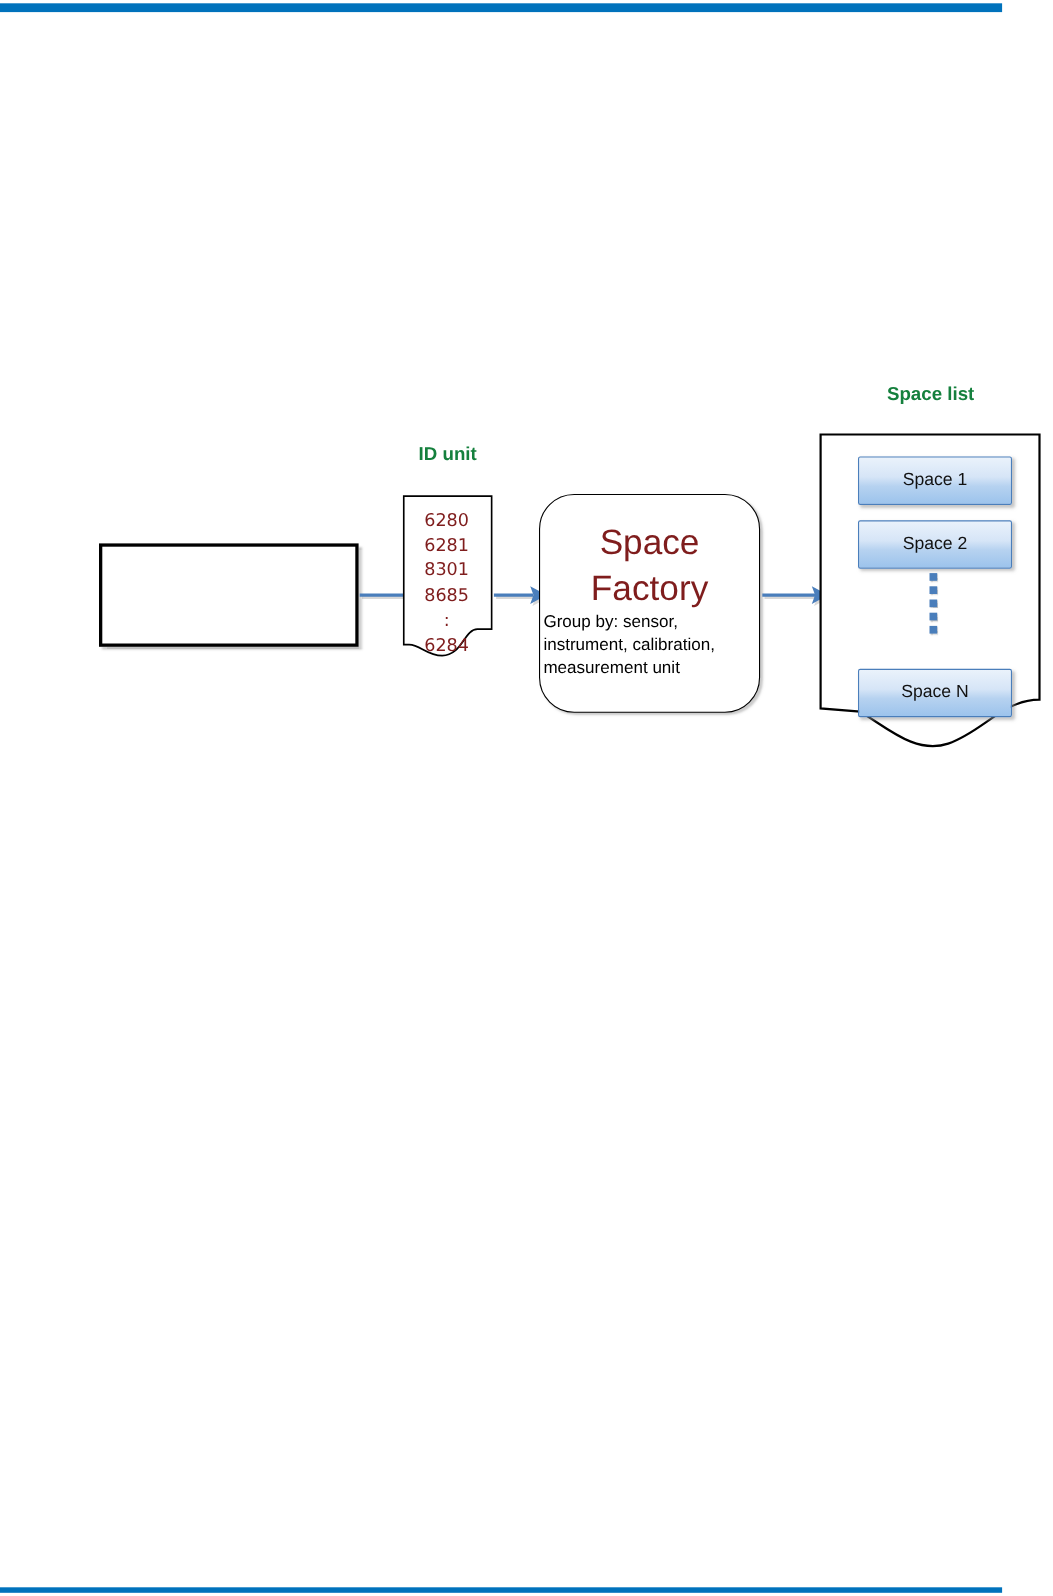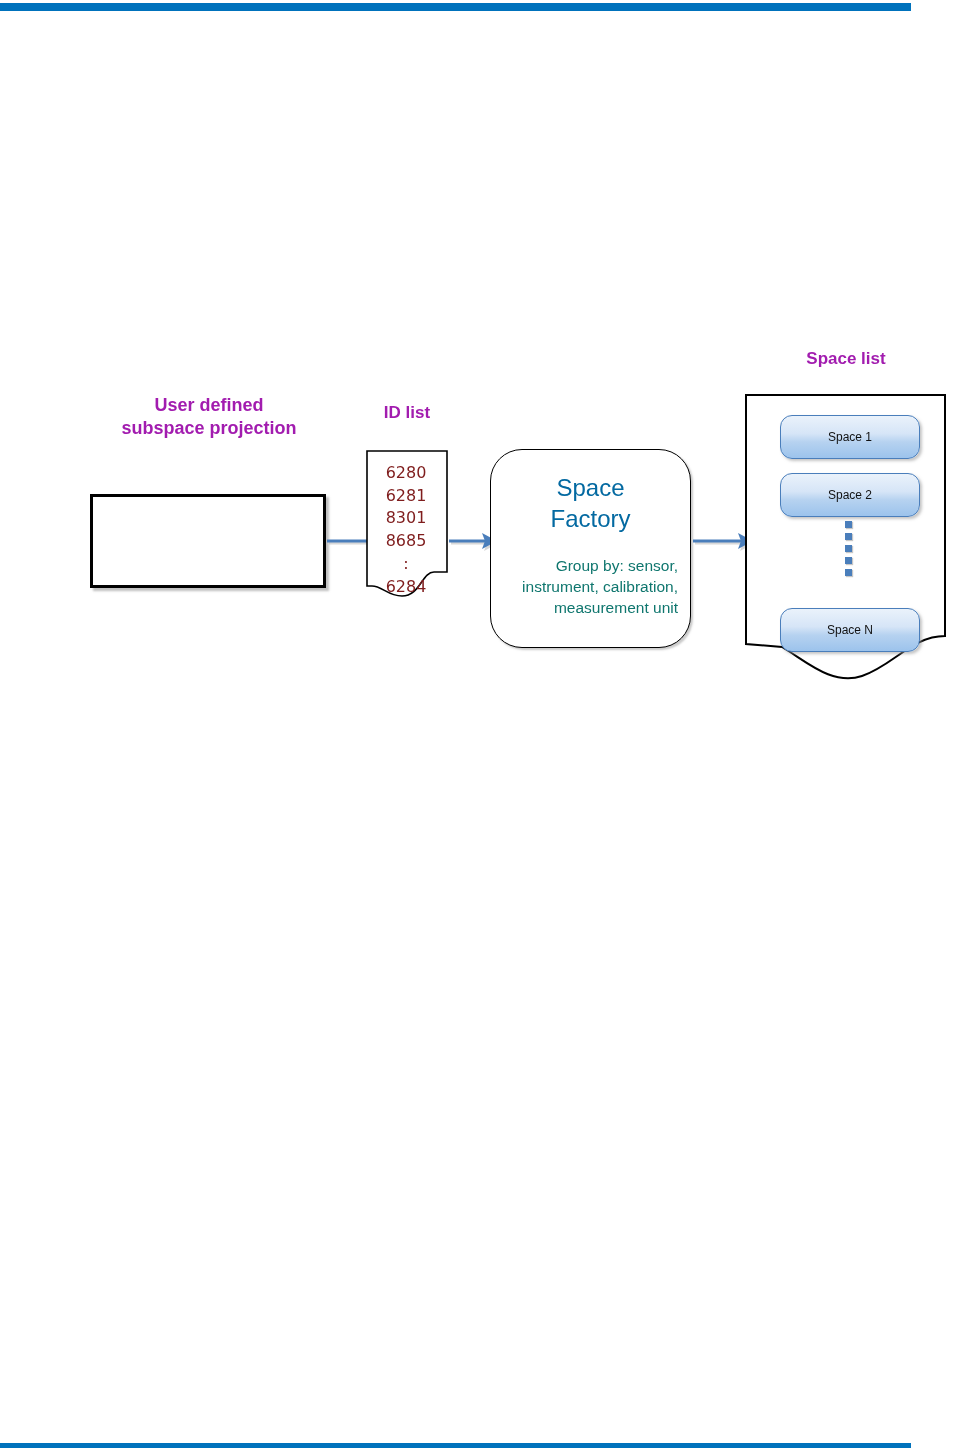--- a/index.html
+++ b/index.html
@@ -43,21 +43,21 @@
   }
 
   
   .label {
     position: absolute;
     text-align: center;
     font-size: 18px;
     font-weight: 600;
     line-height: 1.3;
     letter-spacing: 0px;
-    color: #a21caf;
+    color: #15803d;
     white-space: pre-line;
   }
   #label-userdef {
     left: 88px;
     top: 394px;
     width: 242px;
   }
   #label-idlist {
     left: 345px;
     top: 402px;
@@ -118,61 +118,61 @@
     background: #ffffff;
     box-sizing: border-box;
     box-shadow: 2px 2px 2px rgba(150,150,150,0.5);
   }
   #factory-title {
     position: absolute;
     left: 490px;
     top: 473px;
     width: 201px;
     text-align: center;
-    font-size: 24px;
+    font-size: 32px;
     line-height: 1.28;
     white-space: pre-line;
-    color: #0369a1;
+    color: #7f1d1d;
   }
   #factory-sub {
     position: absolute;
-    left: 484px;
+    left: 494px;
     top: 556px;
     width: 194px;
-    text-align: right;
+    text-align: left;
     font-size: 15.5px;
     line-height: 1.35;
     white-space: pre-line;
-    color: #0f766e;
+    color: #000000;
   }
 
   
   #spacelist-doc {
     position: absolute;
     left: 744px;
     top: 393px;
     width: 203px;
     height: 290px;
   }
   #spacelist-doc svg { display: block; }
 
   .space-btn {
     position: absolute;
     left: 780px;
     width: 140px;
     height: 44px;
     box-sizing: border-box;
     border: 1px solid #4a7ebb;
-    border-radius: 12px;
+    border-radius: 2px;
     background: linear-gradient(to bottom, #eaf2fb 0%, #d6e5f7 42%, #b6d2f0 62%, #9cc3ec 100%);
     box-shadow: 2px 2px 3px rgba(150,150,150,0.55);
     display: flex;
     align-items: center;
     justify-content: center;
-    font-size: 12px;
+    font-size: 16px;
     color: #111111;
   }
   #space-1 { top: 415px; }
   #space-2 { top: 473px; align-items: center; }
   #space-n { top: 608px; }
 
   
   #space-dots {
     position: absolute;
     left: 845px;
@@ -195,37 +195,35 @@
   #arrow-2 { left: 448px; top: 528px; width: 50px; height: 24px; }
   #arrow-3 { left: 692px; top: 528px; width: 62px; height: 24px; }
 </style>
 </head>
 <body>
 
 <div class="rule rule-top"></div>
 
 <div id="diagram">
 
-  <div class="label" id="label-userdef">User defined
-subspace projection</div>
 
   <div id="user-box"></div>
 
   <div class="arrow" id="arrow-1">
     <svg width="58" height="24" viewBox="0 0 58 24">
       <g transform="translate(1,2)">
         <line x1="0" y1="11" x2="44" y2="11" stroke="#a9a9a9" stroke-width="3" opacity="0.45" transform="translate(2,2)"></line>
         <polygon points="41,3 56,11 41,19 44,11" fill="#a9a9a9" opacity="0.45" transform="translate(2,2)"></polygon>
         <line x1="0" y1="11" x2="44" y2="11" stroke="#4a7ebb" stroke-width="3"></line>
         <polygon points="41,3 56,11 41,19 44,11" fill="#4a7ebb"></polygon>
       </g>
     </svg>
   </div>
 
-  <div class="label" id="label-idlist">ID list</div>
+  <div class="label" id="label-idlist">ID unit</div>
 
   <div id="idlist-doc">
     <svg width="82" height="170" viewBox="0 0 82 170">
       <path d="M1,1 L81,1 L81,122 L68,122 C56,122 54,146 36,146 C22,146 16,136 6,136 L1,136 Z" fill="#ffffff" stroke="#000000" stroke-width="1.6"></path>
     </svg>
   </div>
   <div class="idlist-values">
     <div>6280</div>
     <div>6281</div>
     <div>8301</div>

